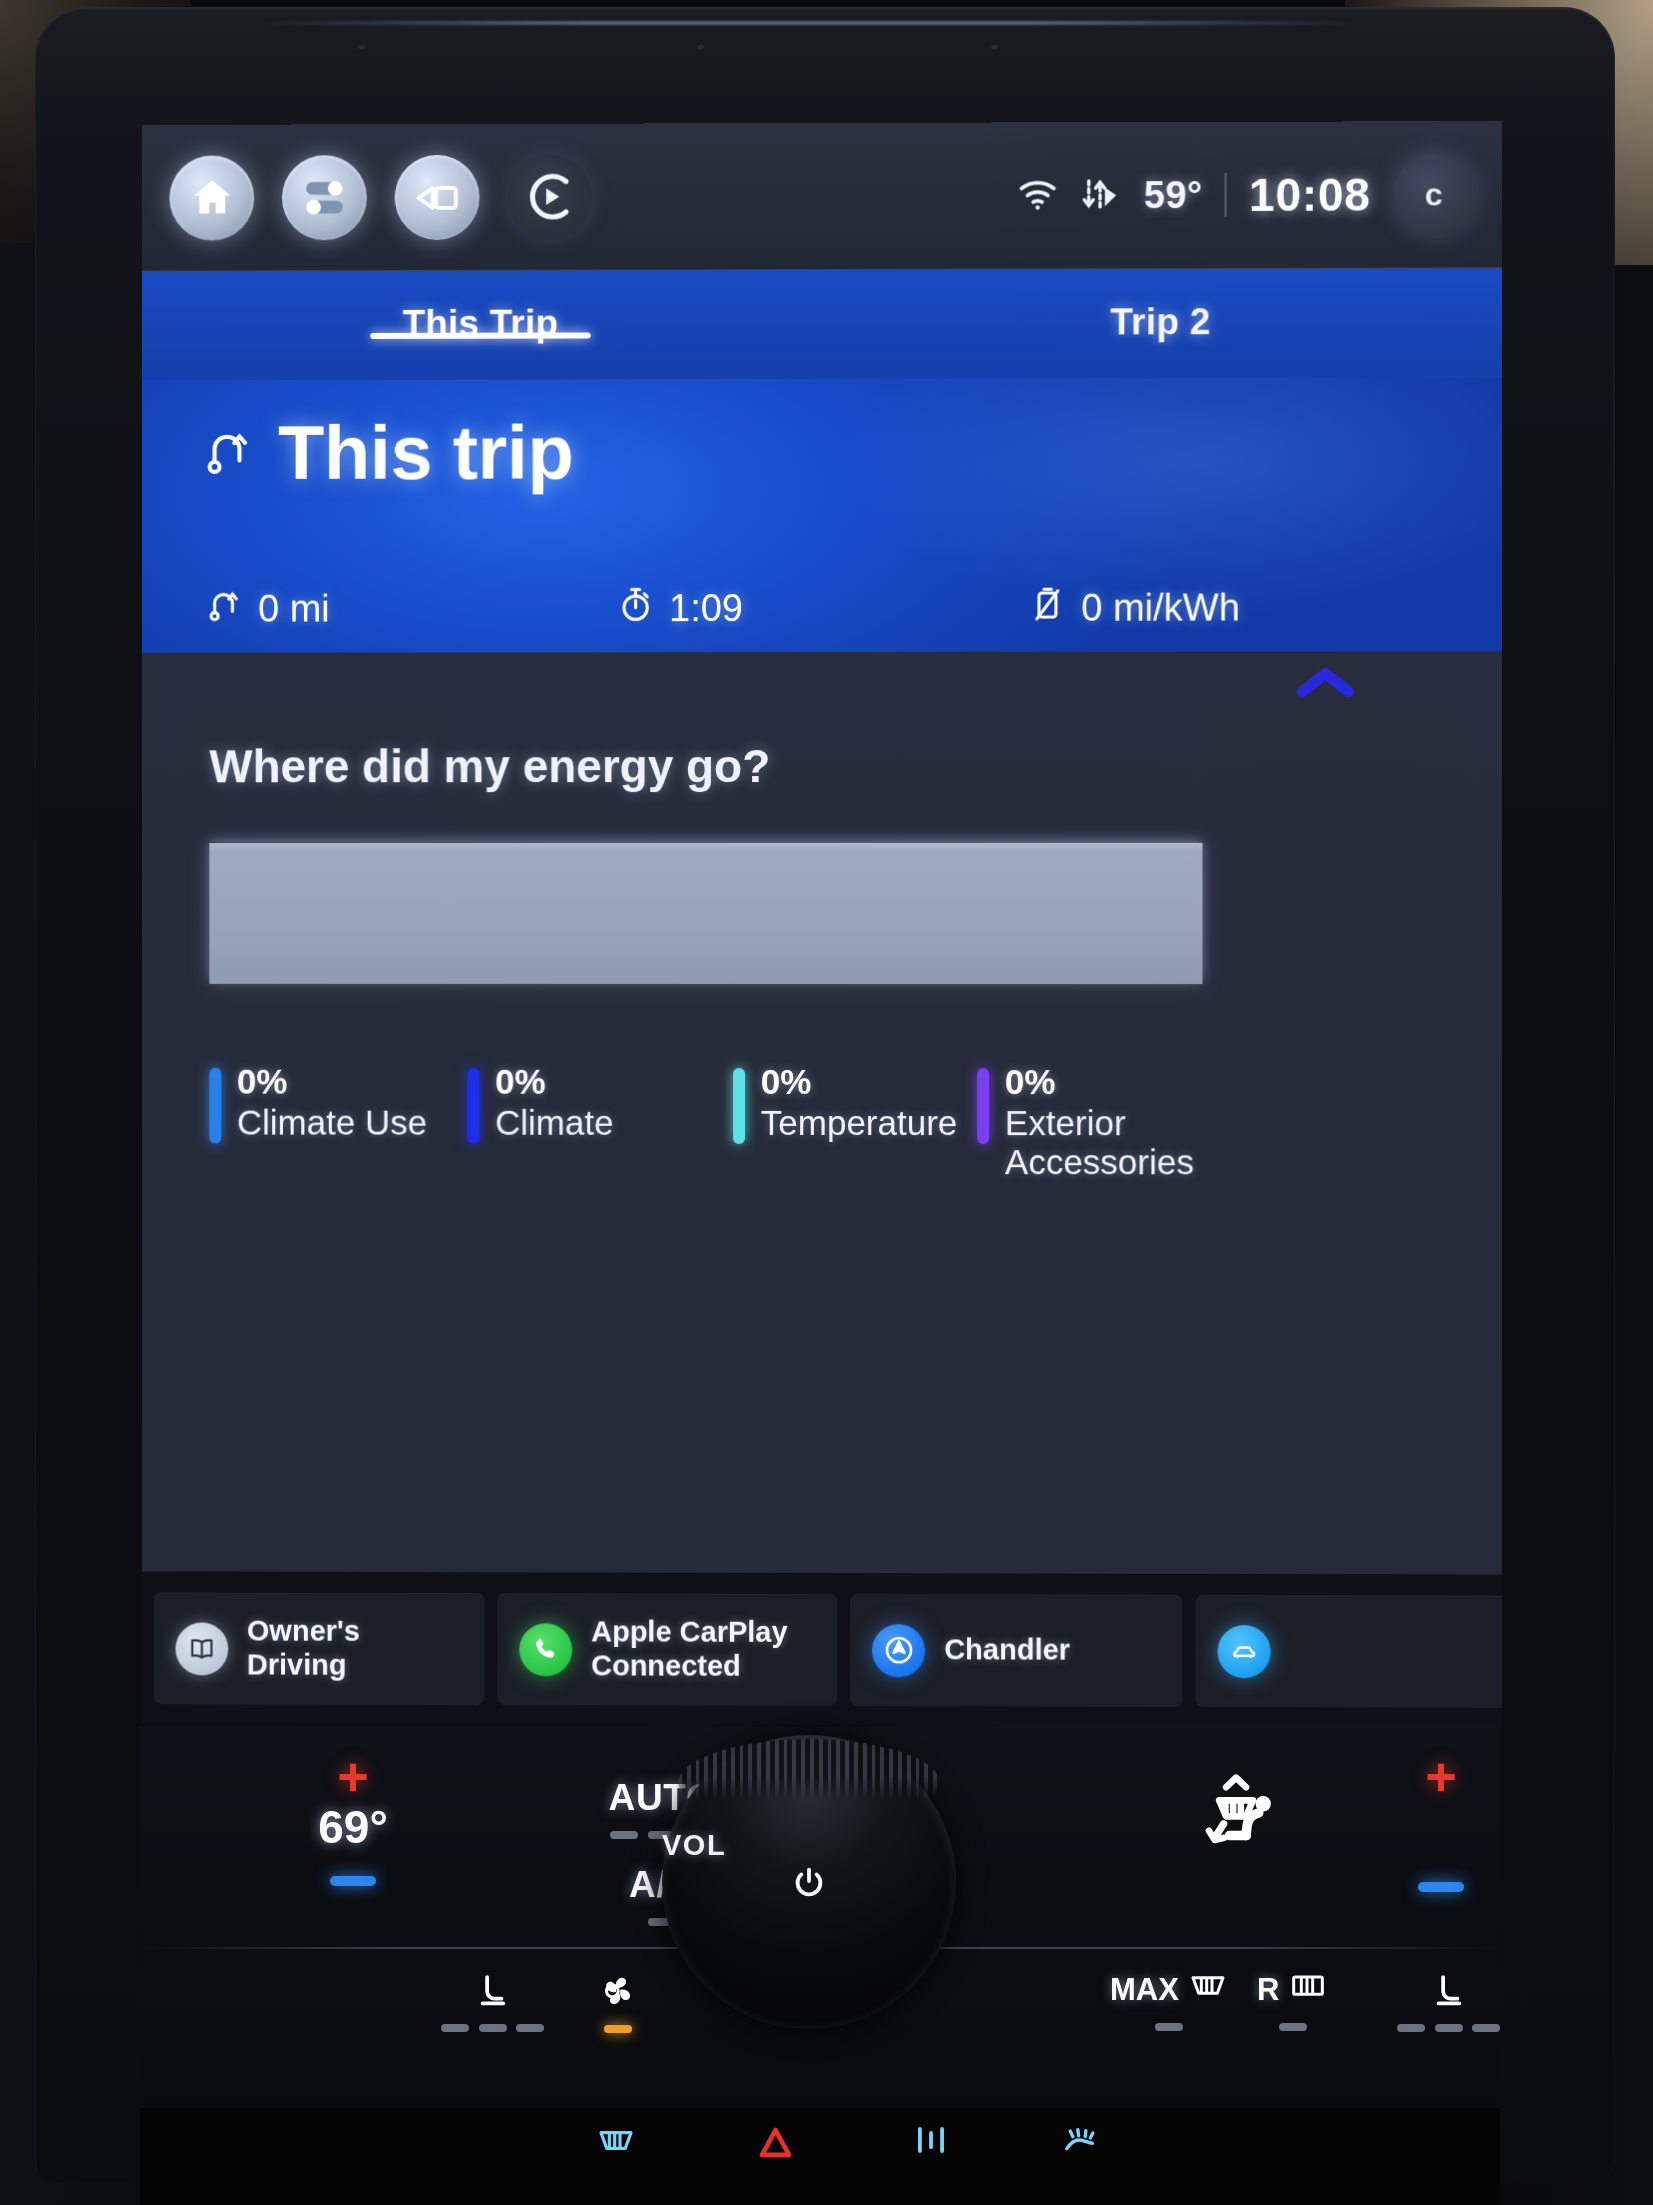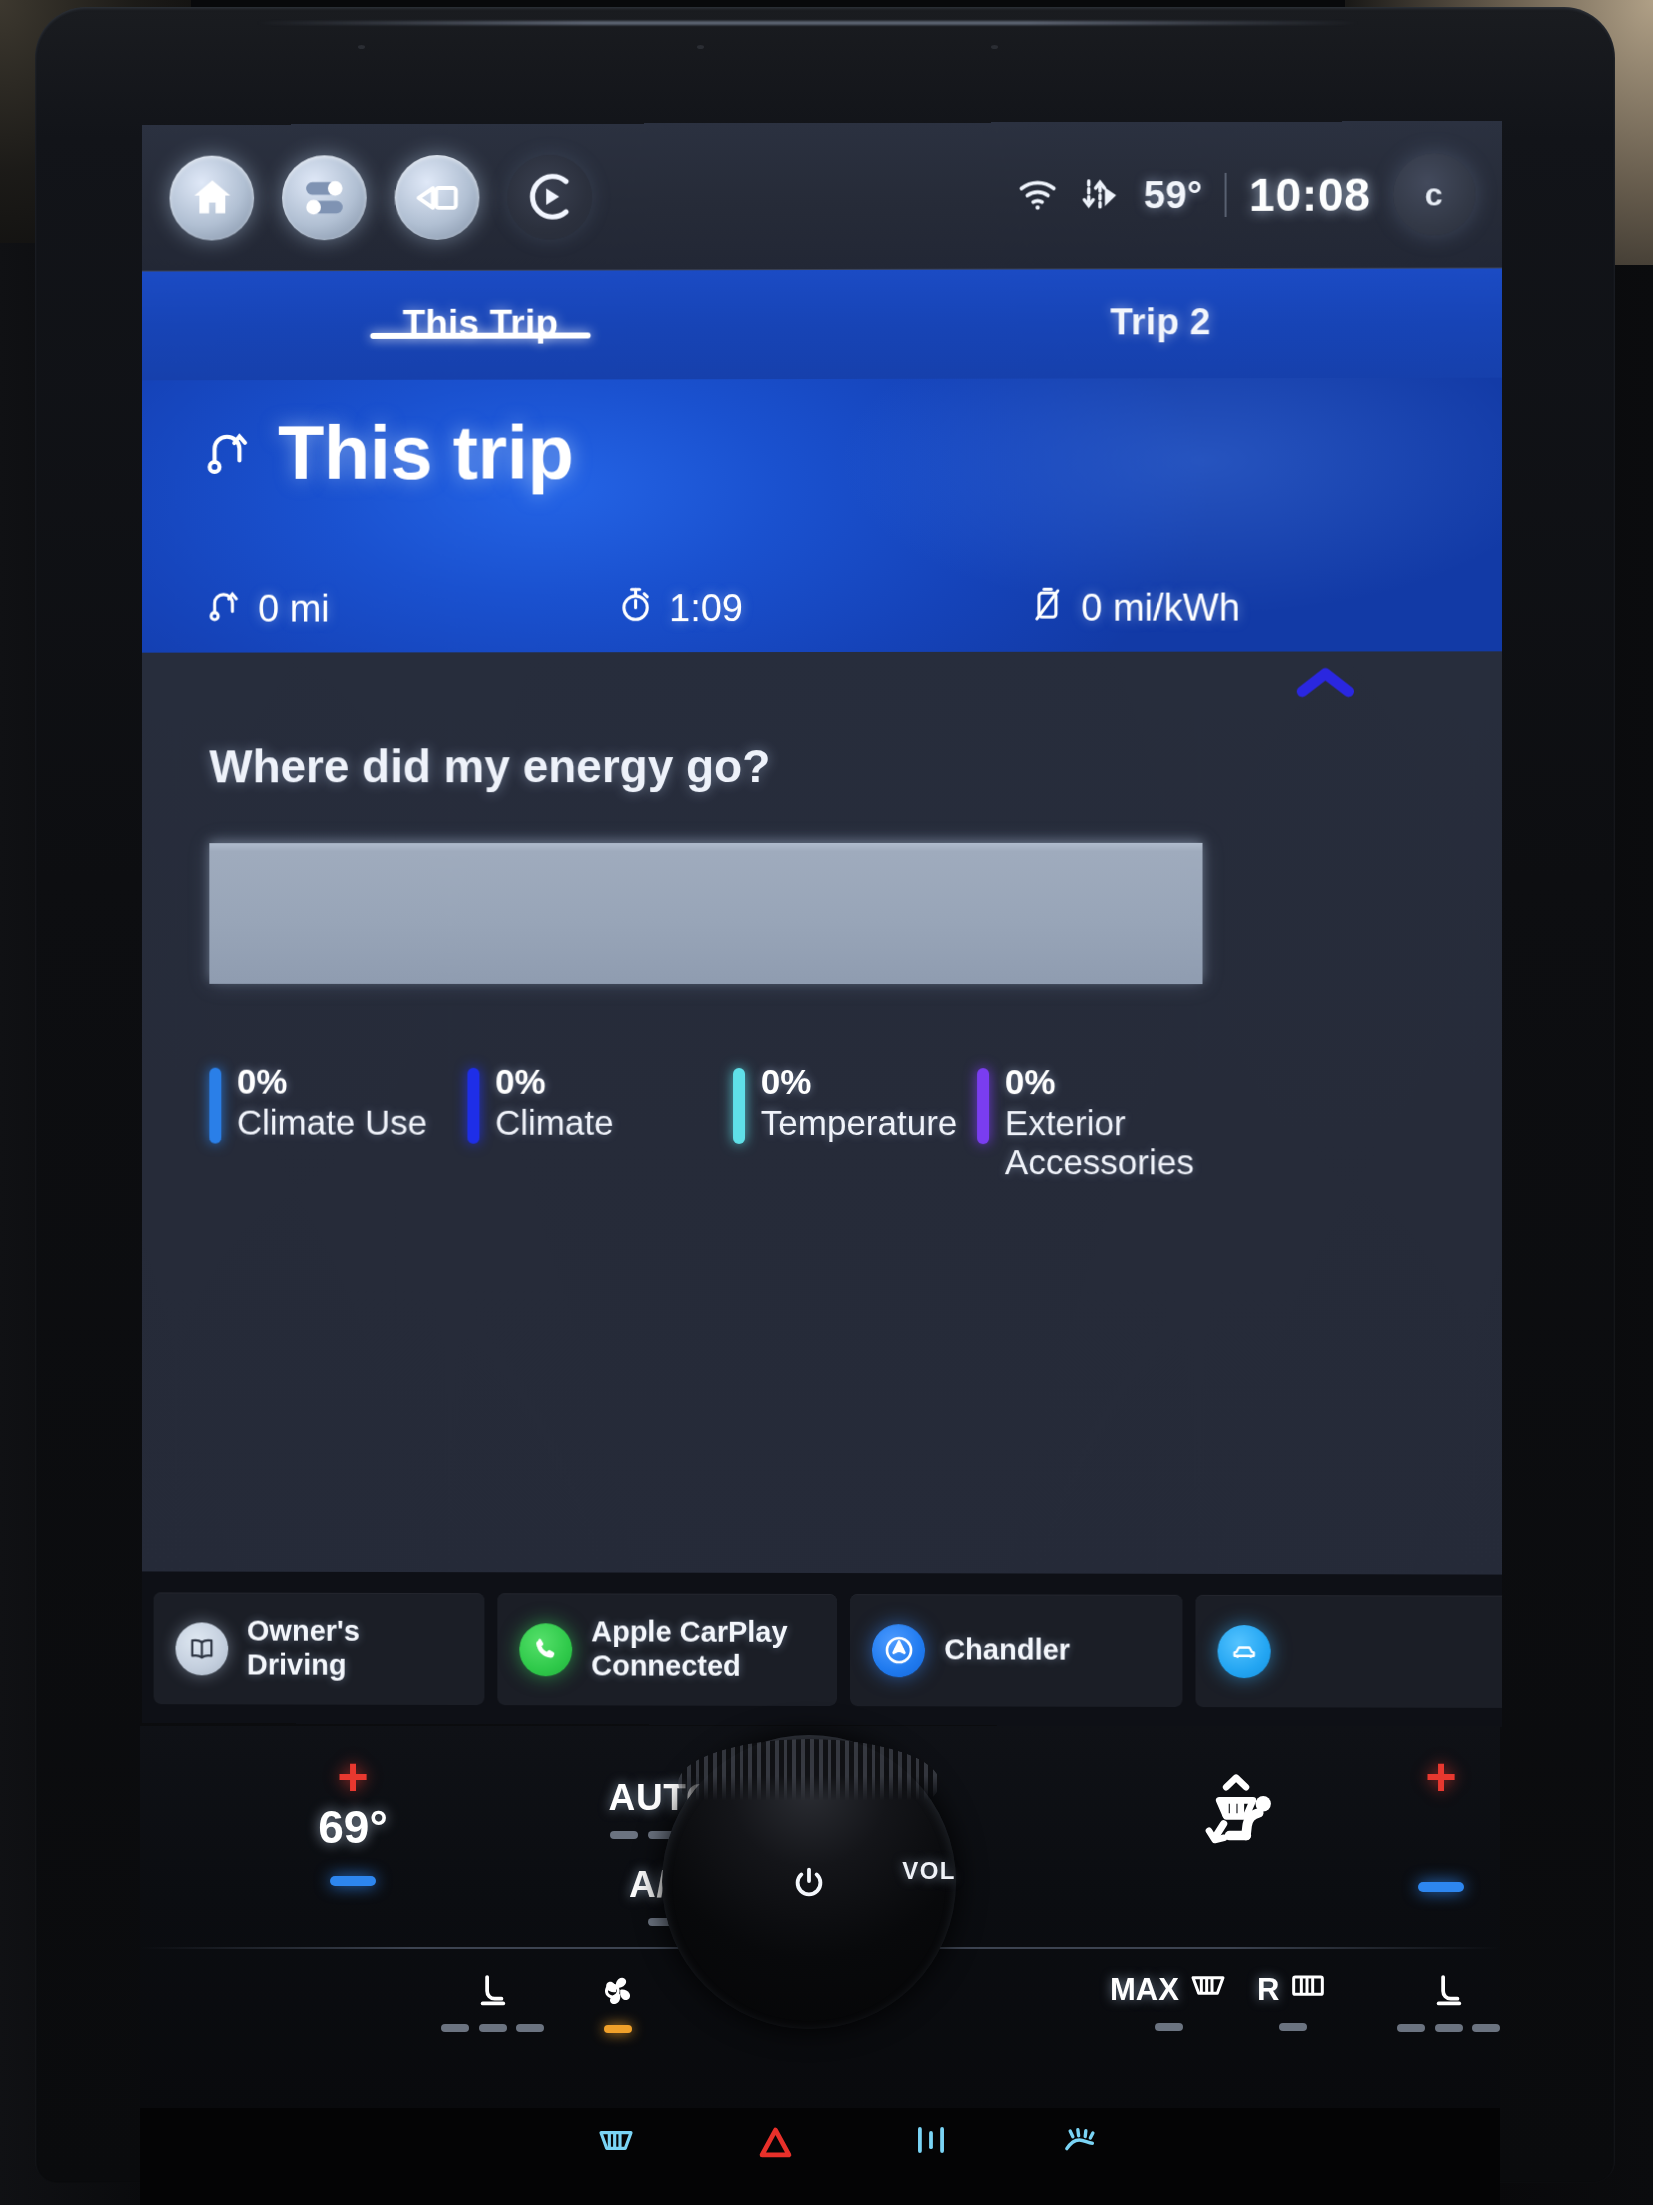--- a/index.html
+++ b/index.html
@@ -192,21 +192,21 @@
     background: radial-gradient(circle at 50% 18%, #2b2d33 0%, #141519 28%, #08090b 60%, #050506 100%);
     box-shadow: 0 0 29px rgba(0,0,0,.9), inset 0 2.9px 10.3px rgba(120,130,150,.22);
   }
   .knob-ring {
     position:absolute; left: 16px; top: 4.4px; width: 262px; height: 88px; border-radius: 50%;
     background: repeating-linear-gradient(90deg, #3a3d45 0px, #3a3d45 3.7px, #0e0f12 3.7px, #0e0f12 8.8px);
     opacity:.85; filter: blur(0.4px);
     -webkit-mask-image: linear-gradient(180deg, #000 0%, #000 42%, transparent 70%);
             mask-image: linear-gradient(180deg, #000 0%, #000 42%, transparent 70%);
   }
-  .knob-vol { position:absolute; left:0; right:0; top: 94px; text-align:right; color:#f0f3f8; font-size: 24px; font-weight:700; letter-spacing:1.5px; text-shadow: 0 0 10.3px rgba(200,225,255,.5); margin-top: 28px; }
+  .knob-vol { position:absolute; left:0; right:0; top: 94px; text-align:left; color:#f0f3f8; font-size: 29px; font-weight:700; letter-spacing:1.5px; text-shadow: 0 0 10.3px rgba(200,225,255,.5); }
   .knob-pwr { position:absolute; left:0; right:0; top: 129px; display:flex; justify-content:center; }
 
   .btm-strip { position:absolute; left: 140px; top: 2108px; width: 1360px; height: 97px; background:#040405; }
   .btm-btn { position:absolute; top: 16px; display:flex; flex-direction:column; align-items:center; }
 
   .hvac-row { position:absolute; top: 243px; display:flex; flex-direction:column; align-items:center; color:#fff; }
   .hvac-lbl { font-size: 31px; font-weight:700; display:flex; align-items:center; gap:8.8px; text-shadow: 0 0 10.3px rgba(200,225,255,.5); }
 </style>
 </head>
 <body>

